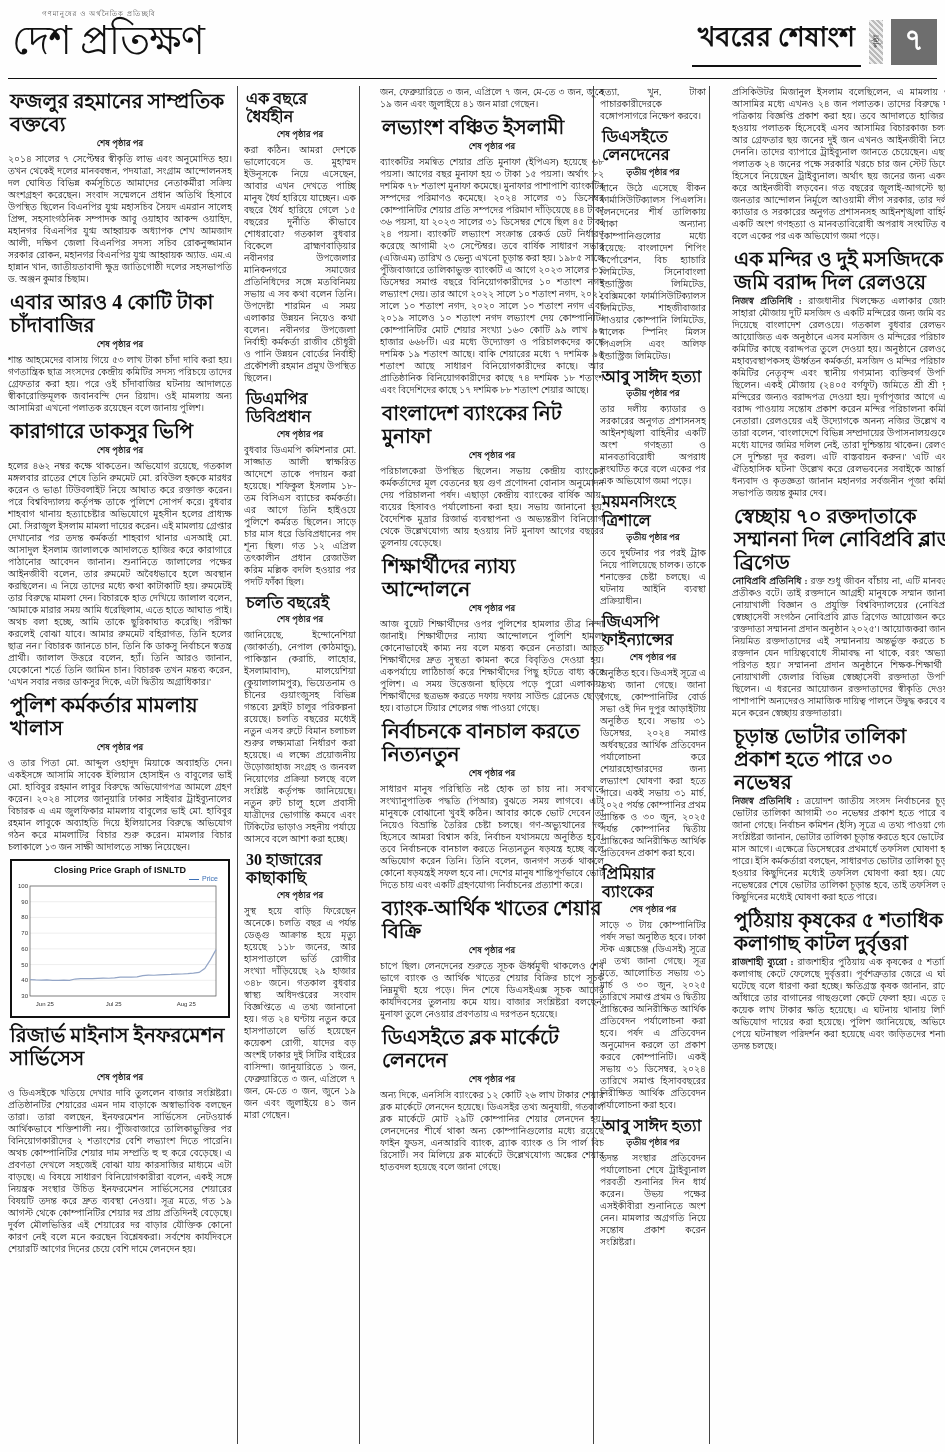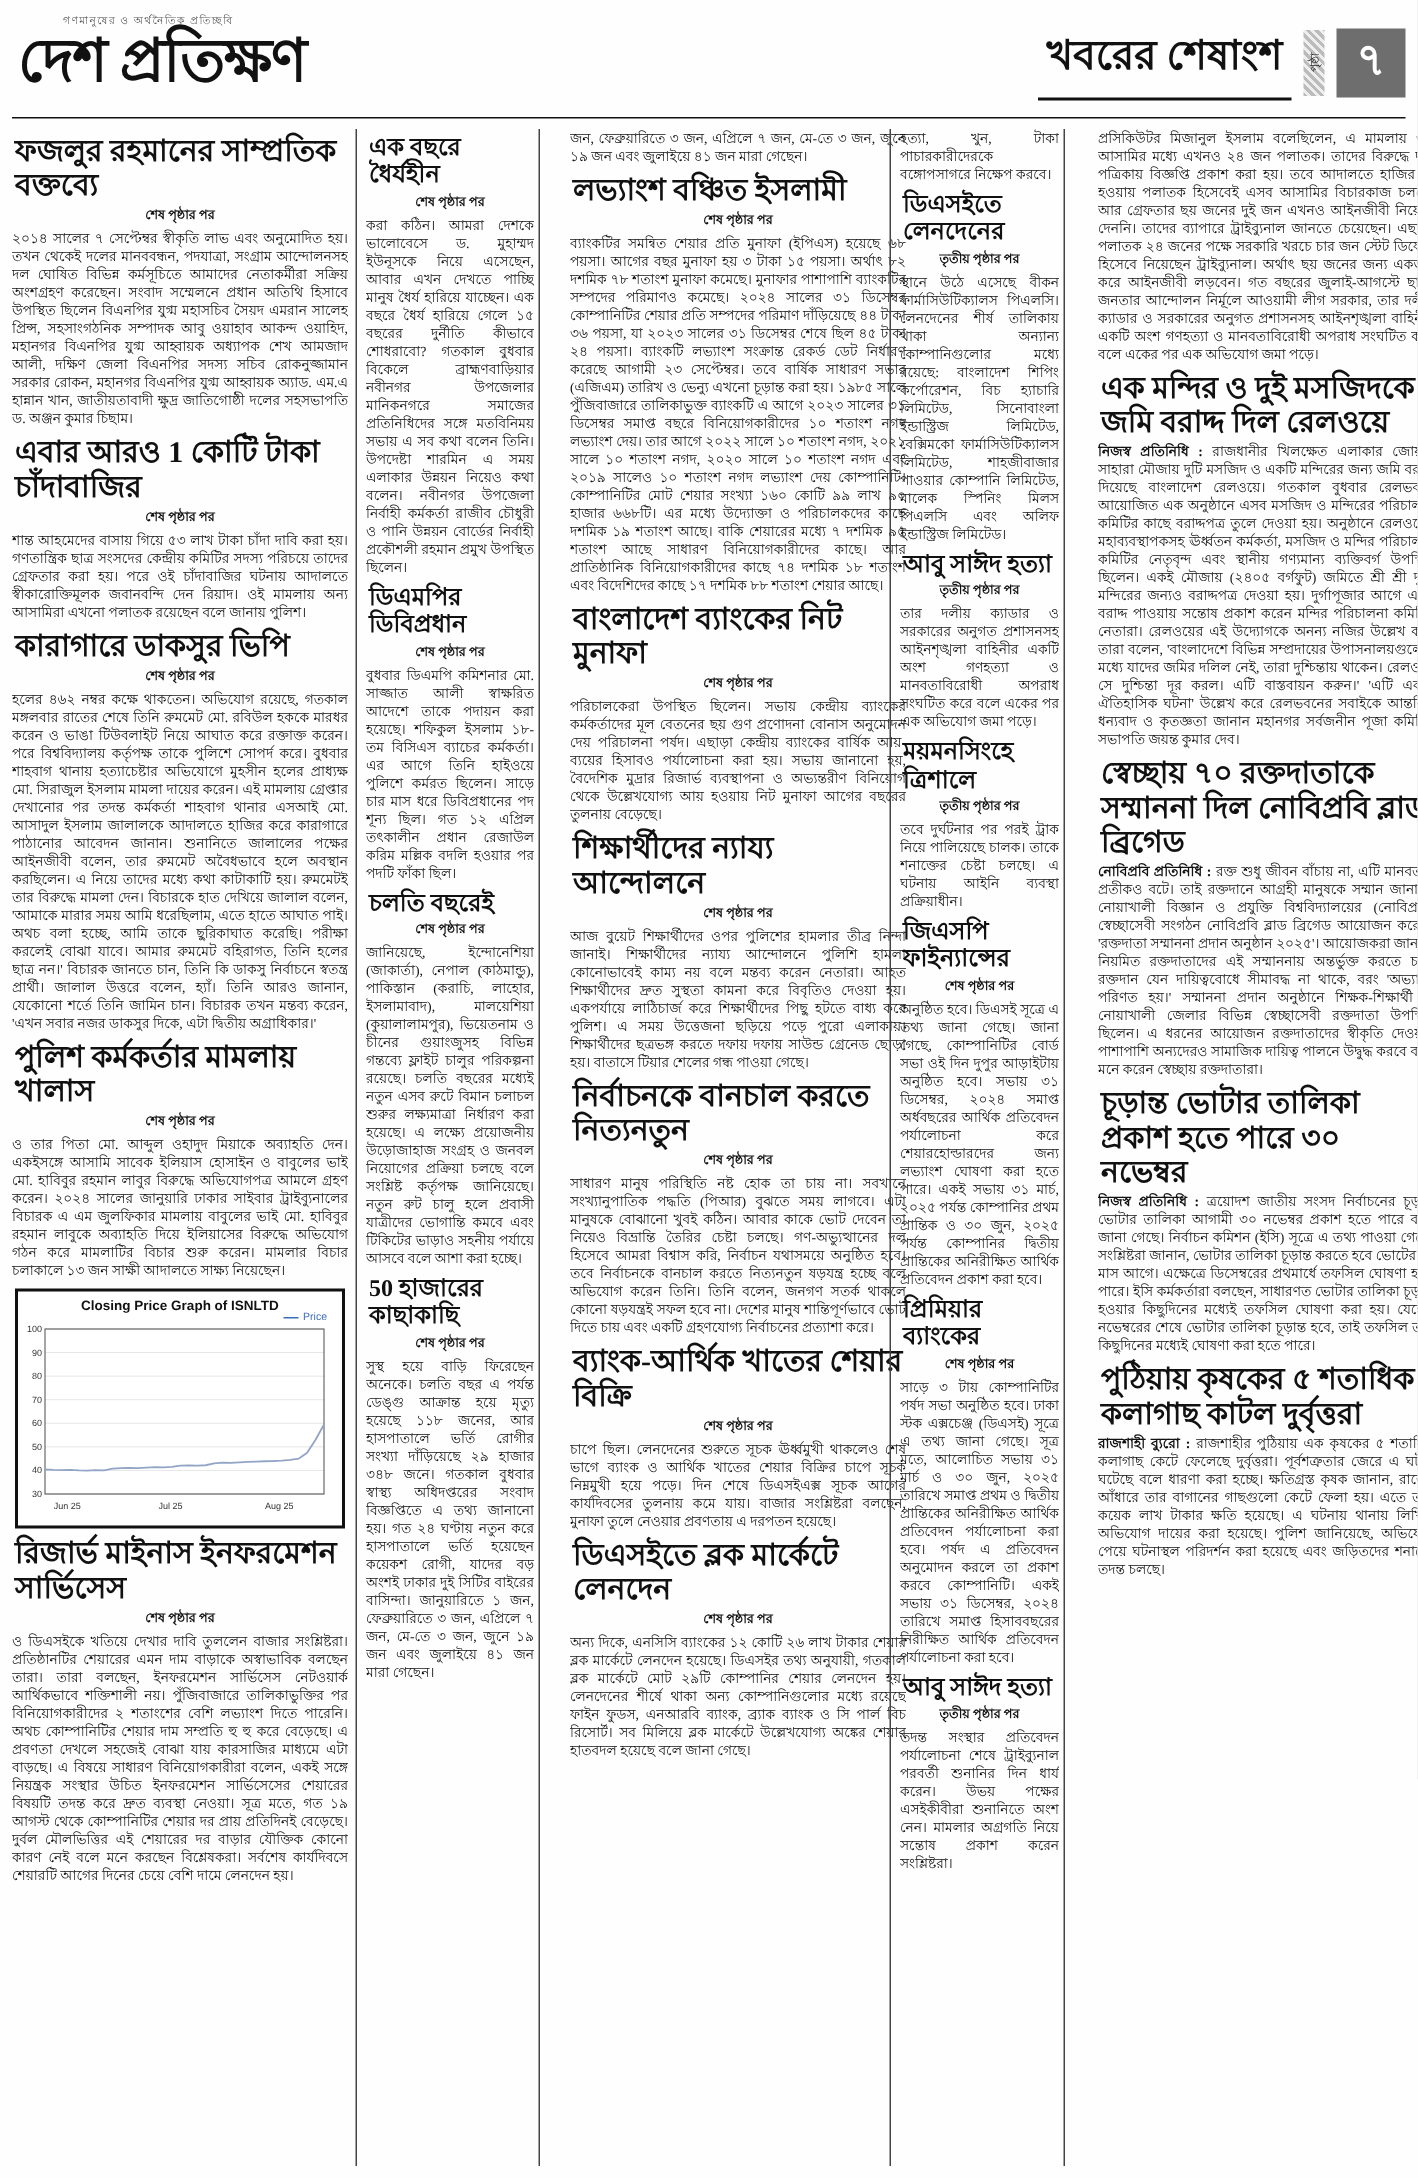--- a/index.html
+++ b/index.html
@@ -2,21 +2,21 @@
 <html lang="bn"><head>
 <meta charset="utf-8">
 <style>
   html,body{margin:0;padding:0;background:#e8e8e8;}
   .page{position:relative;width:945px;height:1452px;background:#fefefe;color:#111;
         font-family:"Liberation Serif","DejaVu Serif",serif;overflow:hidden;}
   
   .header{position:absolute;left:8px;top:6px;right:8px;height:72px;border-bottom:1.5px solid #111;}
   .masthead-block{position:absolute;left:4px;top:2px;}
   .tagline{font-size:7px;color:#555;letter-spacing:1px;margin-left:30px;}
-  .masthead{font-size:40px;font-weight:bold;letter-spacing:-1px;line-height:1.05;}
+  .masthead{font-size:40px;font-weight:normal;letter-spacing:-1px;line-height:1.05;}
   .header-right{position:absolute;right:0;top:10px;display:flex;align-items:center;gap:8px;}
   .section-title{font-size:27px;font-weight:bold;border-bottom:2px solid #111;padding:0 6px 4px 6px;}
   .page-label-box{width:14px;height:44px;background:repeating-linear-gradient(45deg,#bbb 0 2px,#eee 2px 4px);
       display:flex;align-items:center;justify-content:center;}
   .page-label{writing-mode:vertical-rl;transform:rotate(180deg);font-size:8px;color:#222;}
   .page-number{width:46px;height:46px;background:#6e6e6e;color:#fff;font-size:30px;font-weight:bold;
       display:flex;align-items:center;justify-content:center;}
   .date-block{border-bottom:1.5px solid #111;padding:2px 4px 6px 2px;min-width:150px;}
   .weekday{font-weight:bold;font-size:14px;}
   .dateline{font-size:9px;color:#222;margin-top:2px;}
@@ -55,21 +55,21 @@
     </div>
   </div>
   <div id="lanes-root">
       <div class="lane" style="left: 8px; width: 224px;">
         <div class="article">
           <div class="headline h-xl">ফজলুর রহমানের সাম্প্রতিক বক্তব্যে</div>
           <div class="continued">শেষ পৃষ্ঠার পর</div>
           <div class="body">২০১৪ সালের ৭ সেপ্টেম্বর স্বীকৃতি লাভ এবং অনুমোদিত হয়। তখন থেকেই দলের মানববন্ধন, পদযাত্রা, সংগ্রাম আন্দোলনসহ দল ঘোষিত বিভিন্ন কর্মসূচিতে আমাদের নেতাকর্মীরা সক্রিয় অংশগ্রহণ করেছেন। সংবাদ সম্মেলনে প্রধান অতিথি হিসাবে উপস্থিত ছিলেন বিএনপির যুগ্ম মহাসচিব সৈয়দ এমরান সালেহ প্রিন্স, সহসাংগঠনিক সম্পাদক আবু ওয়াহাব আকন্দ ওয়াহিদ, মহানগর বিএনপির যুগ্ম আহ্বায়ক অধ্যাপক শেখ আমজাদ আলী, দক্ষিণ জেলা বিএনপির সদস্য সচিব রোকনুজ্জামান সরকার রোকন, মহানগর বিএনপির যুগ্ম আহ্বায়ক অ্যাড. এম.এ হান্নান খান, জাতীয়তাবাদী ক্ষুদ্র জাতিগোষ্ঠী দলের সহসভাপতি ড. অঞ্জন কুমার চিছাম।</div>
         </div>
         <div class="article">
-          <div class="headline h-xl">এবার আরও 1 কোটি টাকা চাঁদাবাজির</div>
+          <div class="headline h-xl">এবার আরও 4 কোটি টাকা চাঁদাবাজির</div>
           <div class="continued">শেষ পৃষ্ঠার পর</div>
           <div class="body">শান্ত আহমেদের বাসায় গিয়ে ৫৩ লাখ টাকা চাঁদা দাবি করা হয়। গণতান্ত্রিক ছাত্র সংসদের কেন্দ্রীয় কমিটির সদস্য পরিচয়ে তাদের গ্রেফতার করা হয়। পরে ওই চাঁদাবাজির ঘটনায় আদালতে স্বীকারোক্তিমূলক জবানবন্দি দেন রিয়াদ। ওই মামলায় অন্য আসামিরা এখনো পলাতক রয়েছেন বলে জানায় পুলিশ।</div>
         </div>
         <div class="article">
           <div class="headline h-xl">কারাগারে ডাকসুর ভিপি</div>
           <div class="continued">শেষ পৃষ্ঠার পর</div>
           <div class="body">হলের ৪৬২ নম্বর কক্ষে থাকতেন। অভিযোগ রয়েছে, গতকাল মঙ্গলবার রাতের শেষে তিনি রুমমেট মো. রবিউল হককে মারধর করেন ও ভাঙা টিউবলাইট নিয়ে আঘাত করে রক্তাক্ত করেন। পরে বিশ্ববিদ্যালয় কর্তৃপক্ষ তাকে পুলিশে সোপর্দ করে। বুধবার শাহবাগ থানায় হত্যাচেষ্টার অভিযোগে মুহসীন হলের প্রাধ্যক্ষ মো. সিরাজুল ইসলাম মামলা দায়ের করেন। এই মামলায় গ্রেপ্তার দেখানোর পর তদন্ত কর্মকর্তা শাহবাগ থানার এসআই মো. আসাদুল ইসলাম জালালকে আদালতে হাজির করে কারাগারে পাঠানোর আবেদন জানান। শুনানিতে জালালের পক্ষের আইনজীবী বলেন, তার রুমমেট অবৈধভাবে হলে অবস্থান করছিলেন। এ নিয়ে তাদের মধ্যে কথা কাটাকাটি হয়। রুমমেটই তার বিরুদ্ধে মামলা দেন। বিচারকে হাত দেখিয়ে জালাল বলেন, 'আমাকে মারার সময় আমি ধরেছিলাম, এতে হাতে আঘাত পাই। অথচ বলা হচ্ছে, আমি তাকে ছুরিকাঘাত করেছি। পরীক্ষা করলেই বোঝা যাবে। আমার রুমমেট বহিরাগত, তিনি হলের ছাত্র নন।' বিচারক জানতে চান, তিনি কি ডাকসু নির্বাচনে স্বতন্ত্র প্রার্থী। জালাল উত্তরে বলেন, হ্যাঁ। তিনি আরও জানান, যেকোনো শর্তে তিনি জামিন চান। বিচারক তখন মন্তব্য করেন, 'এখন সবার নজর ডাকসুর দিকে, এটা দ্বিতীয় অগ্রাধিকার।'</div>
         </div>
         <div class="article">
           <div class="headline h-xl">পুলিশ কর্মকর্তার মামলায় খালাস</div>
@@ -117,21 +117,21 @@
           <div class="headline h-lg">ডিএমপির ডিবিপ্রধান</div>
           <div class="continued">শেষ পৃষ্ঠার পর</div>
           <div class="body">বুধবার ডিএমপি কমিশনার মো. সাজ্জাত আলী স্বাক্ষরিত আদেশে তাকে পদায়ন করা হয়েছে। শফিকুল ইসলাম ১৮-তম বিসিএস ব্যাচের কর্মকর্তা। এর আগে তিনি হাইওয়ে পুলিশে কর্মরত ছিলেন। সাড়ে চার মাস ধরে ডিবিপ্রধানের পদ শূন্য ছিল। গত ১২ এপ্রিল তৎকালীন প্রধান রেজাউল করিম মল্লিক বদলি হওয়ার পর পদটি ফাঁকা ছিল।</div>
         </div>
         <div class="article">
           <div class="headline h-lg">চলতি বছরেই</div>
           <div class="continued">শেষ পৃষ্ঠার পর</div>
           <div class="body">জানিয়েছে, ইন্দোনেশিয়া (জাকার্তা), নেপাল (কাঠমান্ডু), পাকিস্তান (করাচি, লাহোর, ইসলামাবাদ), মালয়েশিয়া (কুয়ালালামপুর), ভিয়েতনাম ও চীনের গুয়াংজুসহ বিভিন্ন গন্তব্যে ফ্লাইট চালুর পরিকল্পনা রয়েছে। চলতি বছরের মধ্যেই নতুন এসব রুটে বিমান চলাচল শুরুর লক্ষ্যমাত্রা নির্ধারণ করা হয়েছে। এ লক্ষ্যে প্রয়োজনীয় উড়োজাহাজ সংগ্রহ ও জনবল নিয়োগের প্রক্রিয়া চলছে বলে সংশ্লিষ্ট কর্তৃপক্ষ জানিয়েছে। নতুন রুট চালু হলে প্রবাসী যাত্রীদের ভোগান্তি কমবে এবং টিকিটের ভাড়াও সহনীয় পর্যায়ে আসবে বলে আশা করা হচ্ছে।</div>
         </div>
         <div class="article">
-          <div class="headline h-lg">50 হাজারের কাছাকাছি</div>
+          <div class="headline h-lg">30 হাজারের কাছাকাছি</div>
           <div class="continued">শেষ পৃষ্ঠার পর</div>
           <div class="body">সুস্থ হয়ে বাড়ি ফিরেছেন অনেকে। চলতি বছর এ পর্যন্ত ডেঙ্গু আক্রান্ত হয়ে মৃত্যু হয়েছে ১১৮ জনের, আর হাসপাতালে ভর্তি রোগীর সংখ্যা দাঁড়িয়েছে ২৯ হাজার ৩৪৮ জনে। গতকাল বুধবার স্বাস্থ্য অধিদপ্তরের সংবাদ বিজ্ঞপ্তিতে এ তথ্য জানানো হয়। গত ২৪ ঘণ্টায় নতুন করে হাসপাতালে ভর্তি হয়েছেন কয়েকশ রোগী, যাদের বড় অংশই ঢাকার দুই সিটির বাইরের বাসিন্দা। জানুয়ারিতে ১ জন, ফেব্রুয়ারিতে ৩ জন, এপ্রিলে ৭ জন, মে-তে ৩ জন, জুনে ১৯ জন এবং জুলাইয়ে ৪১ জন মারা গেছেন।</div>
         </div>
       </div>
       <div class="lane" style="left: 380px; width: 224px;">
         <div class="article">
           <div class="lead">জন, ফেব্রুয়ারিতে ৩ জন, এপ্রিলে ৭ জন, মে-তে ৩ জন, জুনে ১৯ জন এবং জুলাইয়ে ৪১ জন মারা গেছেন।</div>
         </div>
         <div class="article">
           <div class="headline h-xl">লভ্যাংশ বঞ্চিত ইসলামী</div>

